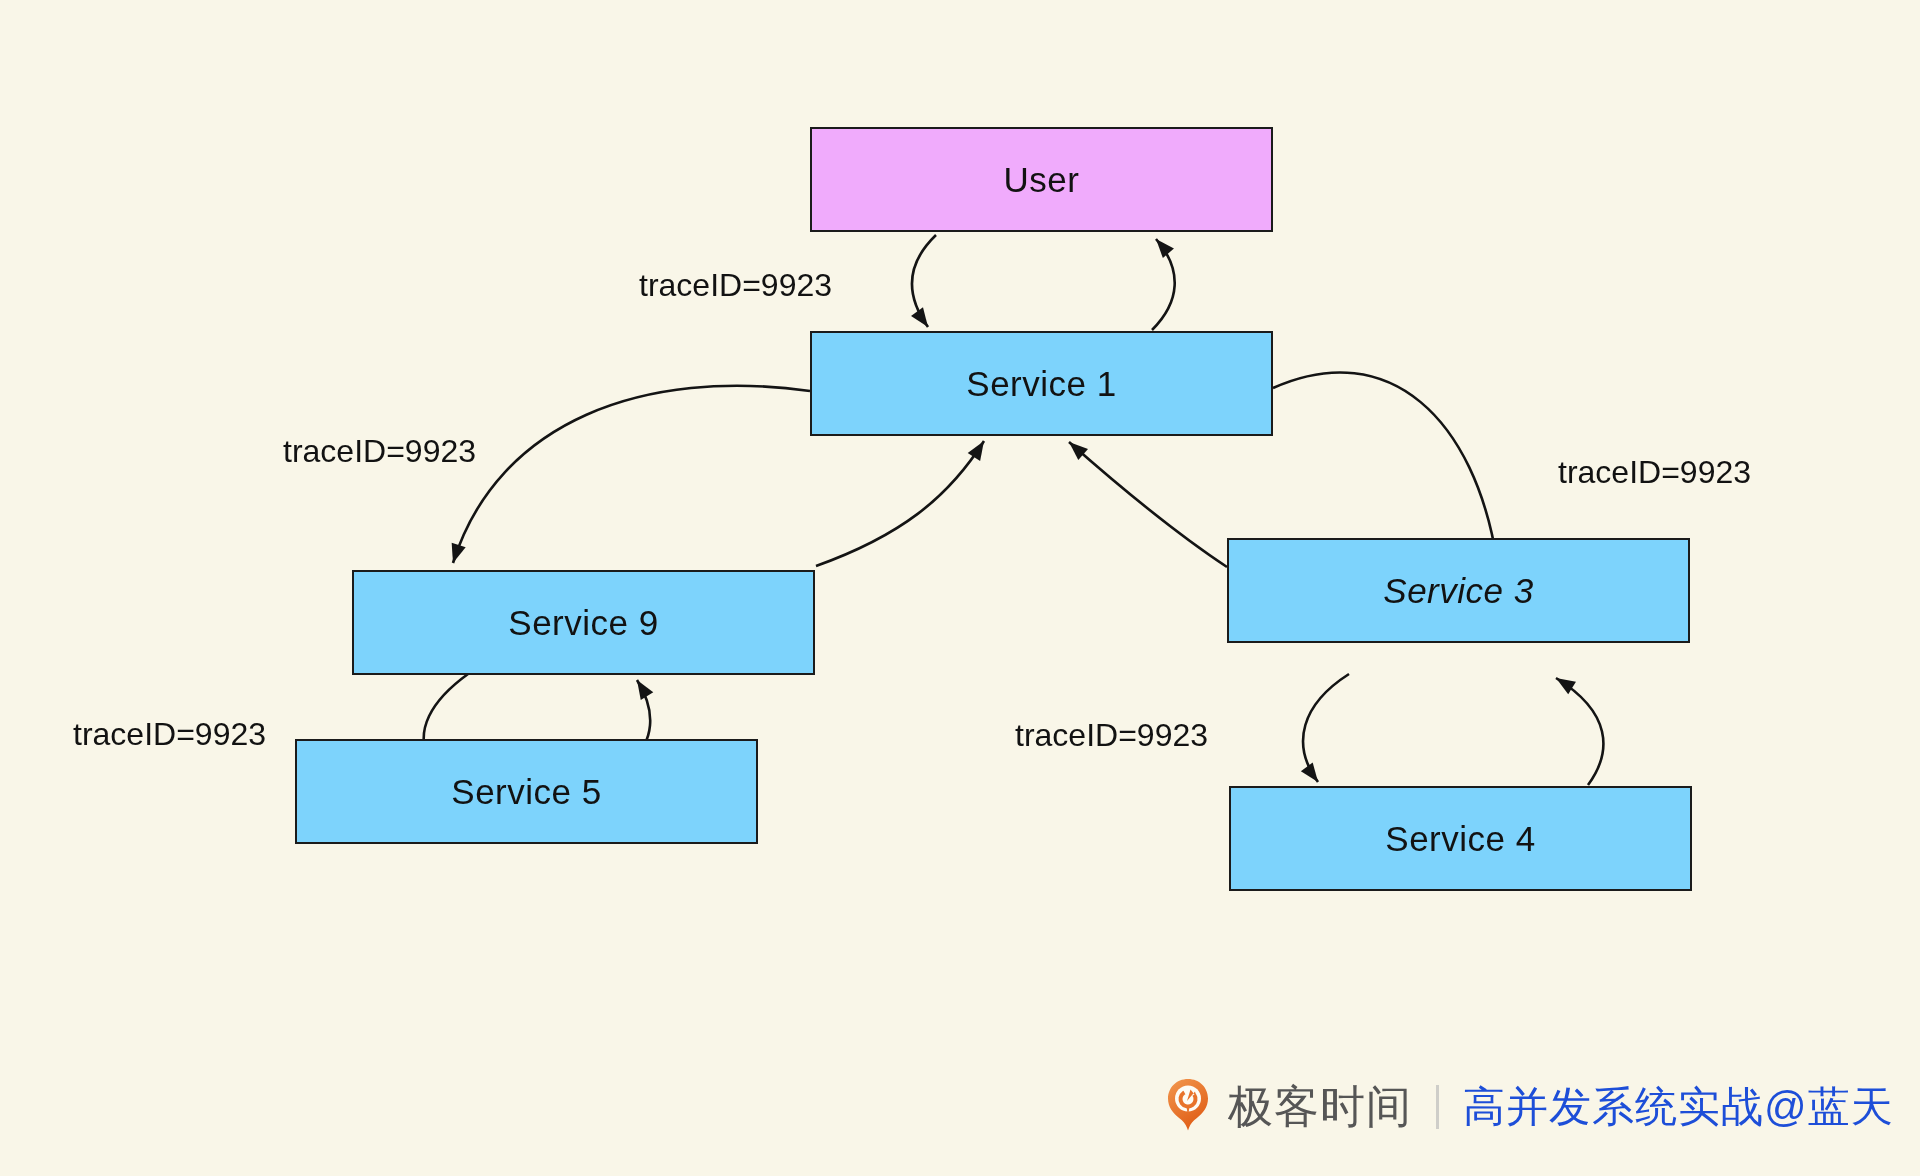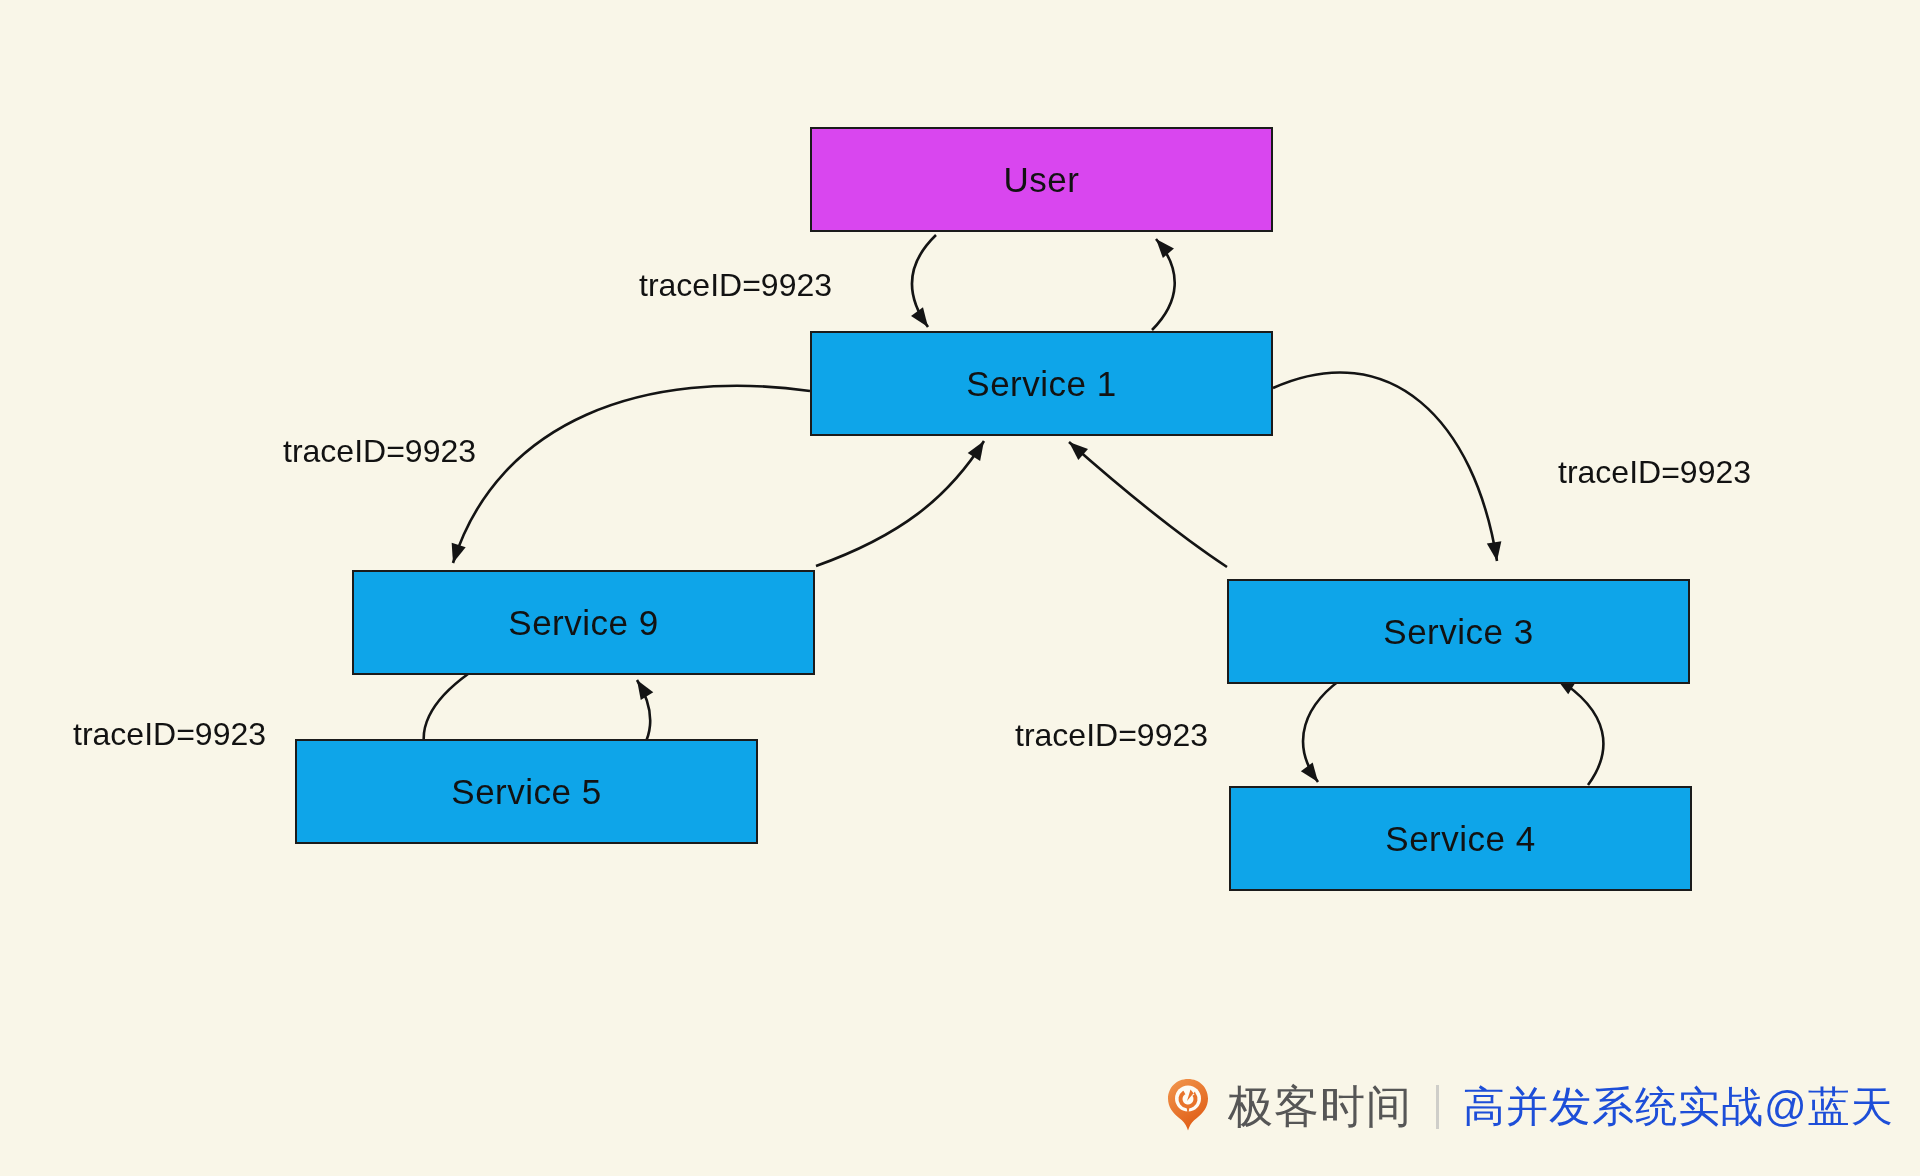--- a/index.html
+++ b/index.html
@@ -14,22 +14,22 @@
   svg.arrows{position:absolute;left:0;top:0;width:1920px;height:1176px;pointer-events:none;}
   .node{
     position:absolute;
     width:463px;height:105px;
     border:2.5px solid #1b1b1b;
     box-sizing:border-box;
     display:flex;align-items:center;justify-content:center;
     font-size:35px;color:#121212;
     letter-spacing:0.5px;
   }
-  .node-user{background:#d946ef;}
-  .node-service{background:#0ea5e9;}
+  .node-user{background:#f0abfc;}
+  .node-service{background:#7dd3fc;}
   .trace-label{
     position:absolute;
     font-size:32px;color:#121212;
     white-space:nowrap;line-height:40px;
   }
   .watermark{
     position:absolute;left:1166px;top:1076px;height:62px;
     display:flex;align-items:center;gap:18px;
   }
   .wm-brand{font-size:45px;color:#565656;font-weight:500;letter-spacing:1px;}
@@ -70,21 +70,21 @@
   </div>
 
   <div class="node node-service" style="left:810px;top:331px;">
     <span>Service 1</span>
   </div>
 
   <div class="node node-service" style="left:352px;top:570px;">
     <span>Service 9</span>
   </div>
 
-  <div class="node node-service" style="left:1227px;top:579px;">
+  <div class="node node-service" style="left:1227px;top:538px;font-style:italic;">
     <span>Service 3</span>
   </div>
 
   <div class="node node-service" style="left:295px;top:739px;justify-content:center;">
     <span>Service 5</span>
   </div>
 
   <div class="node node-service" style="left:1229px;top:786px;">
     <span>Service 4</span>
   </div>

